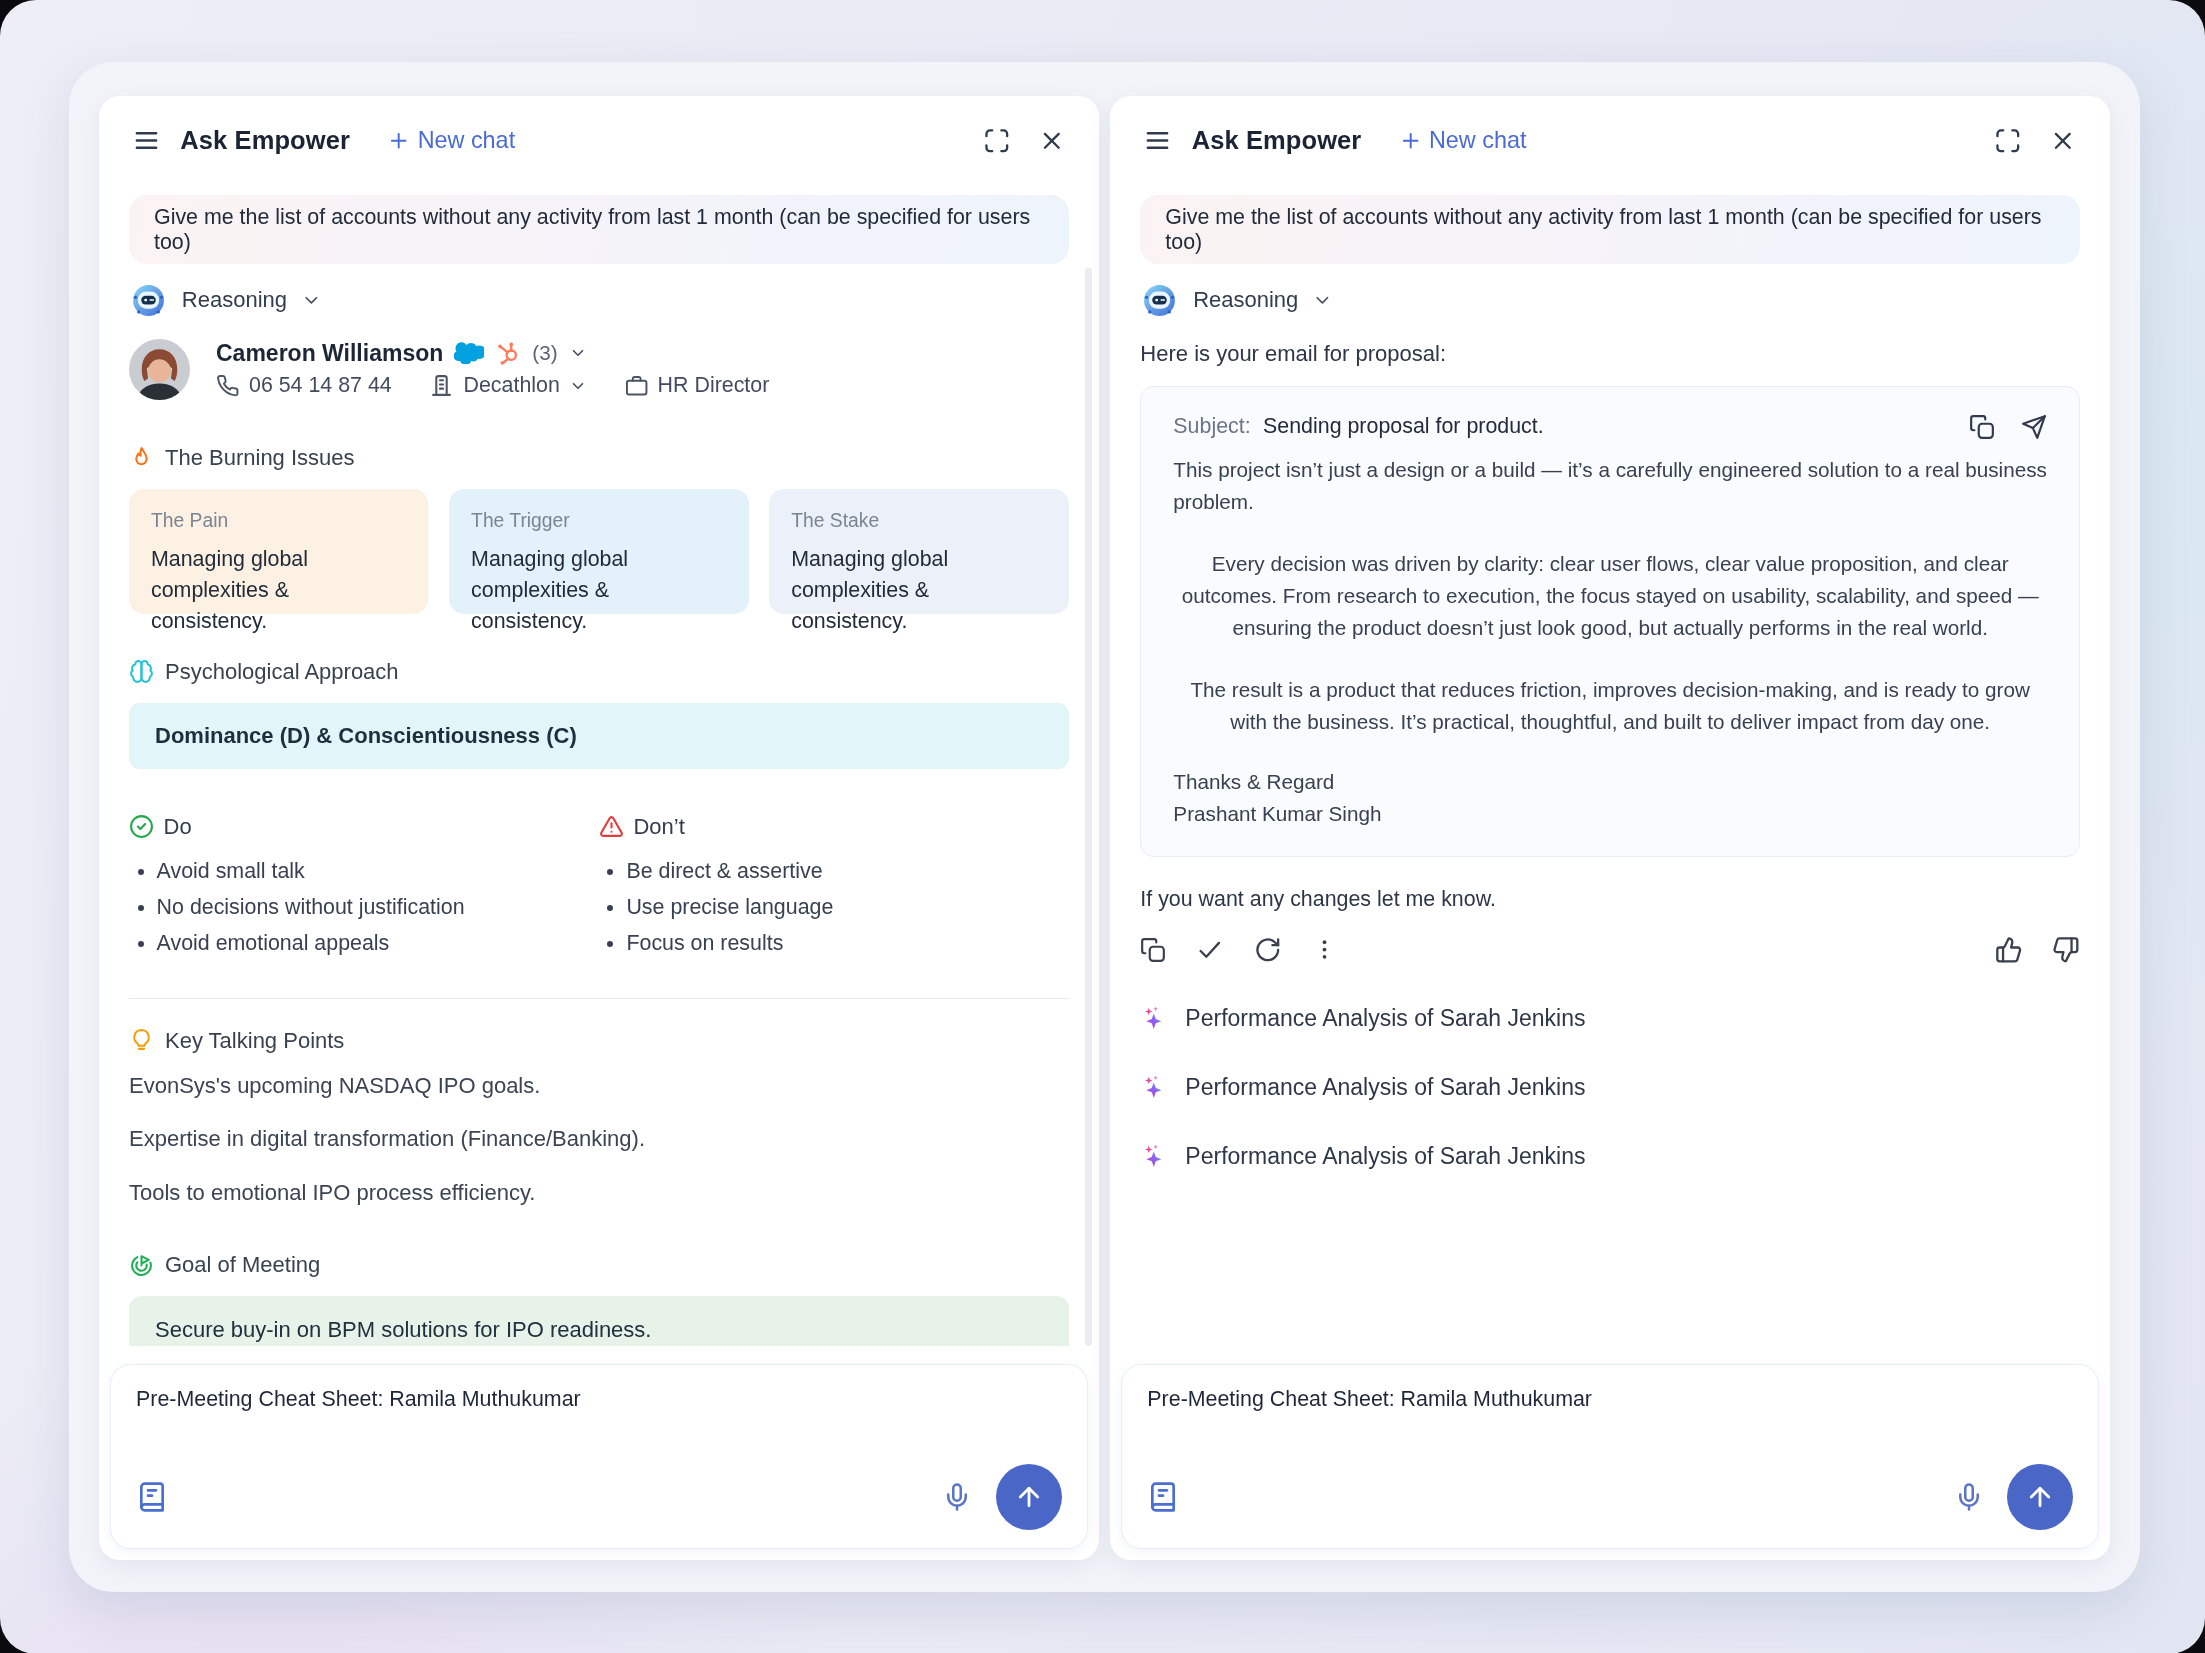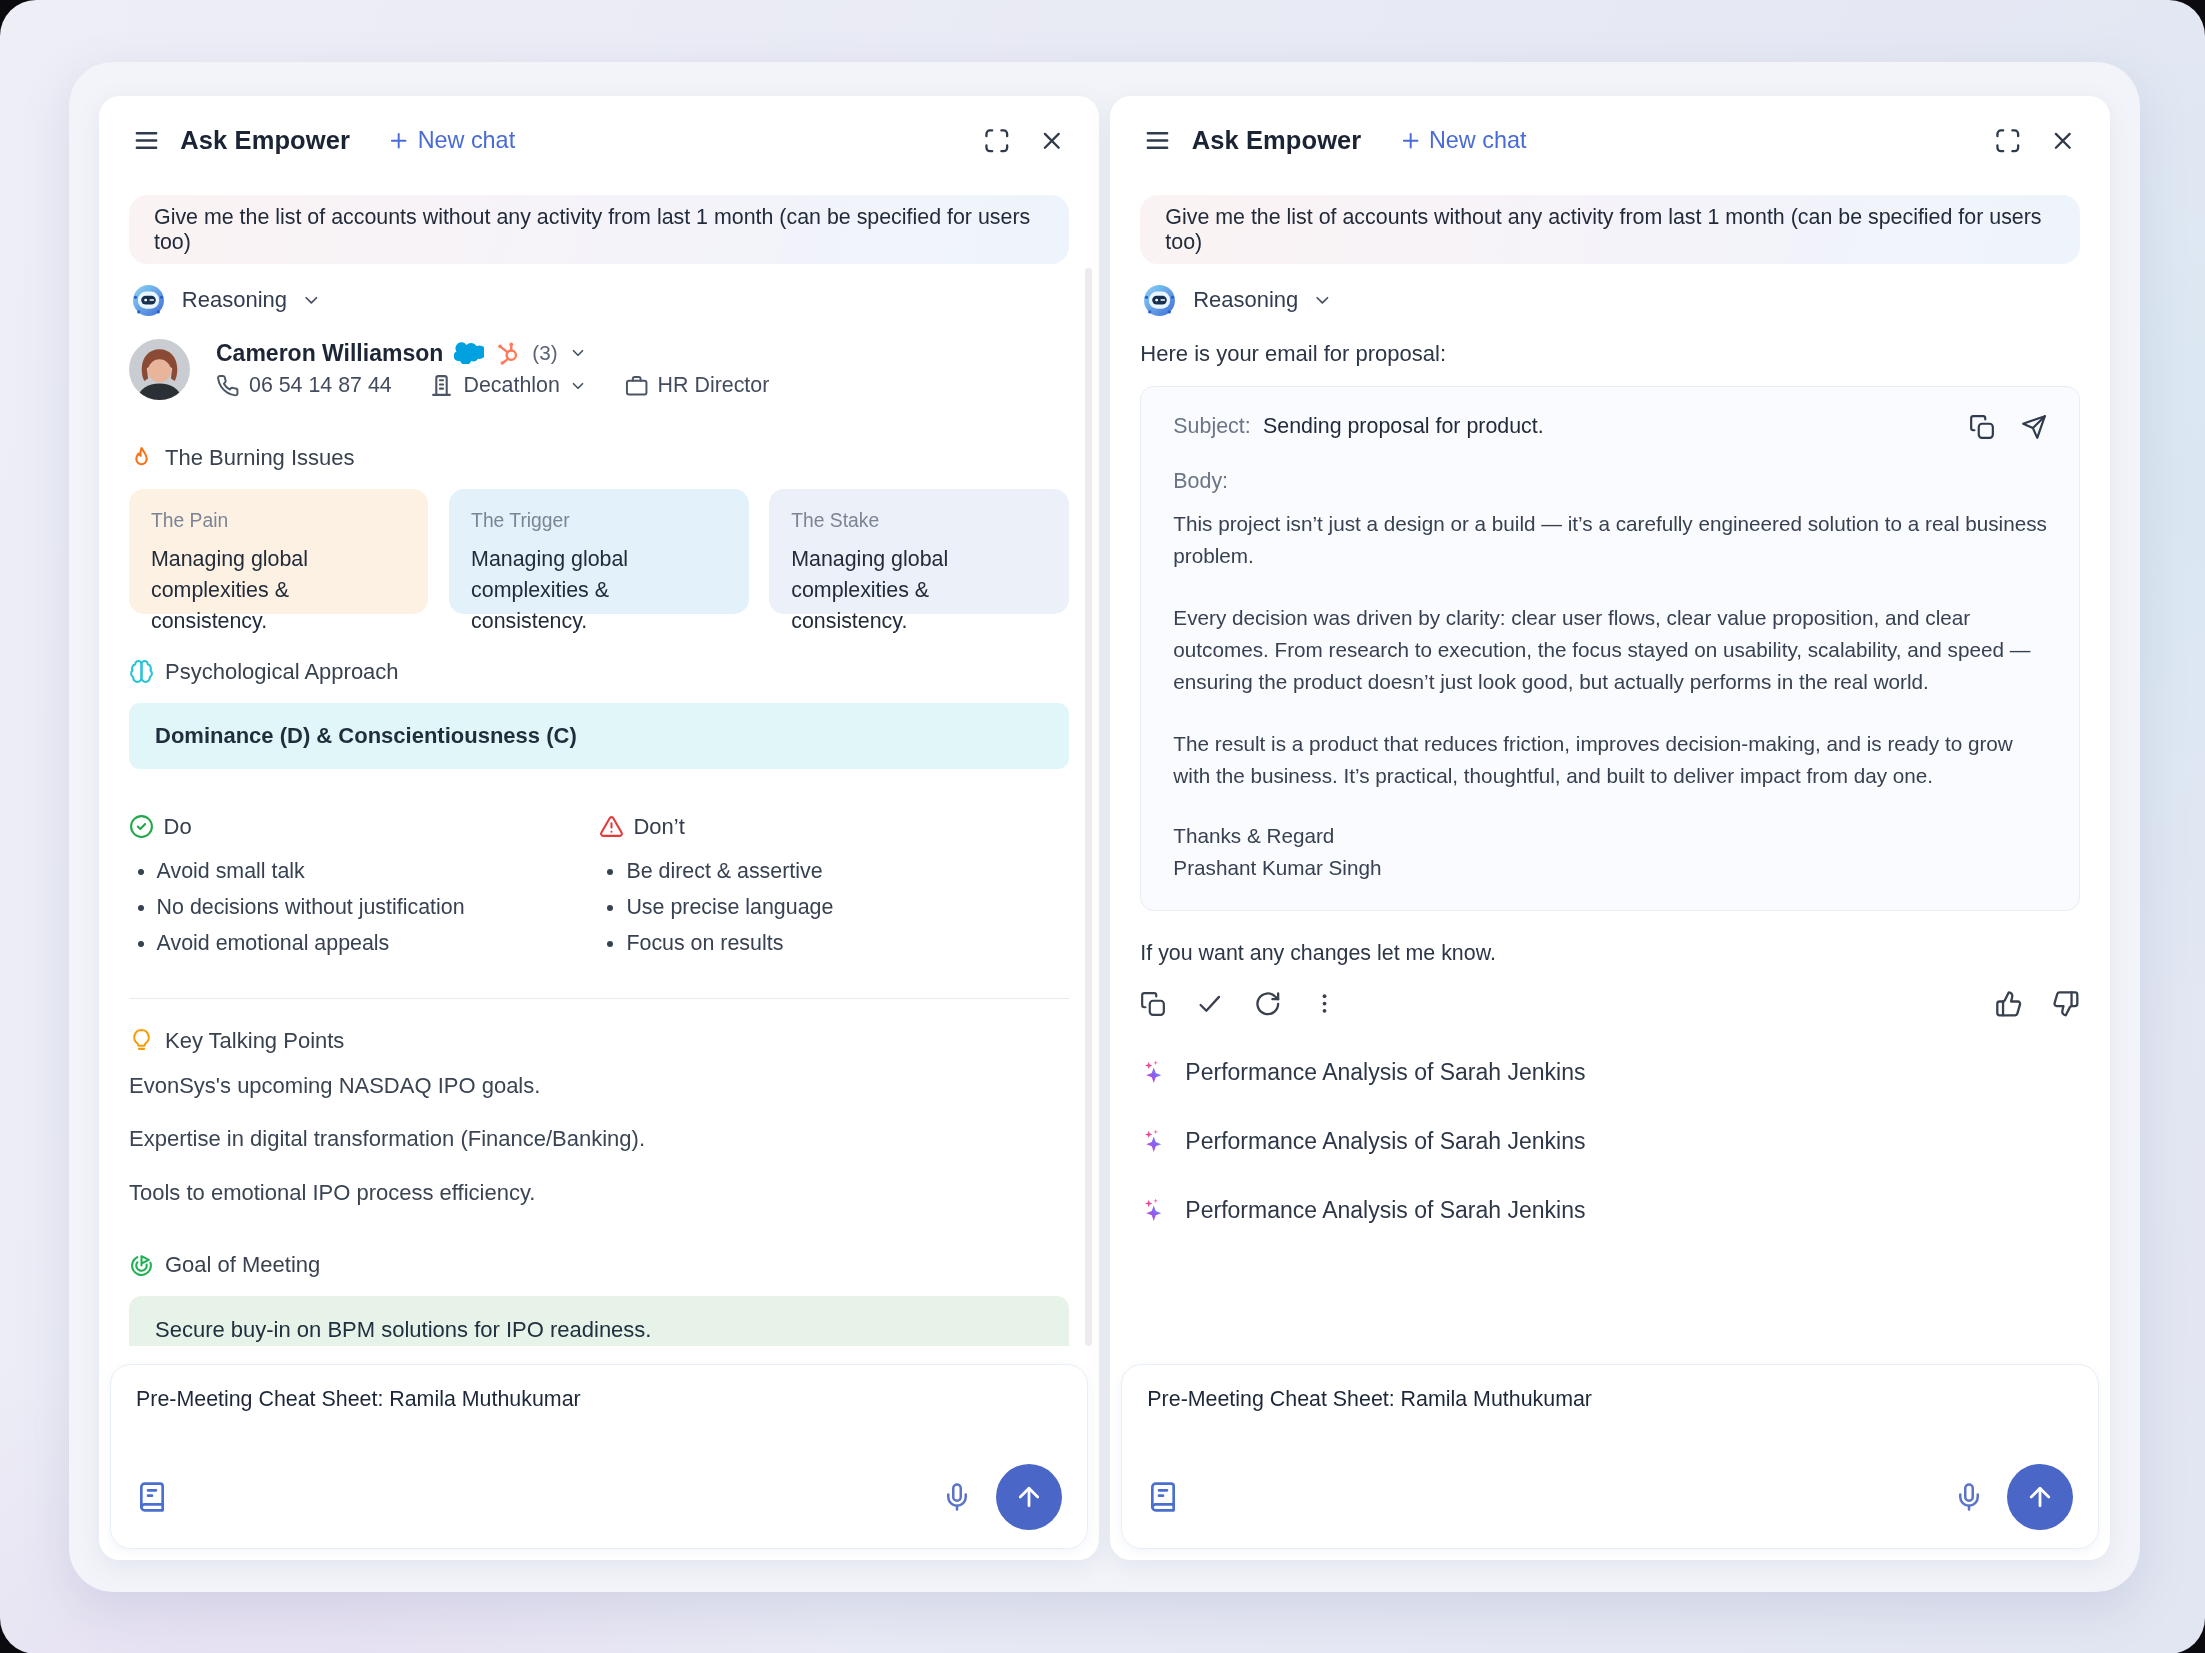--- a/index.html
+++ b/index.html
@@ -64,21 +64,21 @@
     font-size:22px;color:#20303f;}
   
   .intro-line{margin-top:19.3px;font-size:22px;color:#2c3647;height:29px;line-height:29px;}
   .email-card{margin-top:18px;background:#fafbfe;border:1.4px solid #e8ecf3;border-radius:13.8px;padding:27.6px 32px 29px;}
   .subject-row{display:flex;align-items:flex-start;gap:12.4px;}
   .subject-label,.body-label{font-size:21.4px;color:#6b7586;}
   .subject-value{font-size:21.4px;color:#222b3a;}
   .subject-icons{margin-left:auto;display:flex;gap:26px;color:#2f3a4c;}
   .body-label{margin-top:29px;}
   .email-p{margin-top:13.8px;font-size:20.7px;color:#374151;line-height:32px;}
-  .email-p + .email-p{margin-top:30px;}
+  .email-p + .email-p{margin-top:30px;text-align:center;}
   .signoff{margin-top:30px;font-size:20.7px;color:#374151;line-height:27.6px;}
   .signature{font-size:20.7px;color:#374151;line-height:27.6px;margin-top:4.1px;}
   .outro-line{margin-top:27.6px;font-size:21.4px;color:#2c3647;height:29px;line-height:29px;}
   .actions-row{margin-top:20.7px;display:flex;align-items:center;gap:30px;color:#39404e;height:30px;}
   .actions-spacer{flex:1 1 auto;}
   .suggestions{margin-top:39px;}
   .suggestion{display:flex;align-items:center;gap:15px;height:30px;margin-bottom:39px;cursor:pointer;}
   .suggestion-text{font-size:23px;font-weight:500;color:#2d3748;}
   
   .composer{flex:0 0 auto;margin:18px 11px 11px;height:185px;background:#fff;border:1.4px solid #e9edf6;border-radius:20.7px;
@@ -443,21 +443,20 @@
                     </svg>
                 </span>
                 <span class="icon">
                   <svg width="26" height="26" viewBox="0 0 24 24" fill="none" stroke="currentColor" stroke-width="2" stroke-linecap="round" stroke-linejoin="round">
                       <path d="M22 2 11 13"></path>
                       <path d="M22 2 15 22l-4-9-9-4Z"></path>
                     </svg>
                 </span>
               </span>
             </div>
-            <div class="body-label">Body:</div>
             <p class="email-p">This project isn’t just a design or a build — it’s a carefully engineered solution to a real business problem.</p>
             <p class="email-p">Every decision was driven by clarity: clear user flows, clear value proposition, and clear outcomes. From research to execution, the focus stayed on usability, scalability, and speed — ensuring the product doesn’t just look good, but actually performs in the real world.</p>
             <p class="email-p">The result is a product that reduces friction, improves decision-making, and is ready to grow with the business. It’s practical, thoughtful, and built to deliver impact from day one.</p>
             <div class="signoff">Thanks &amp; Regard</div>
             <div class="signature">Prashant Kumar Singh</div>
           </div>
 
           <div class="outro-line">If you want any changes let me know.</div>
 
           <div class="actions-row">

